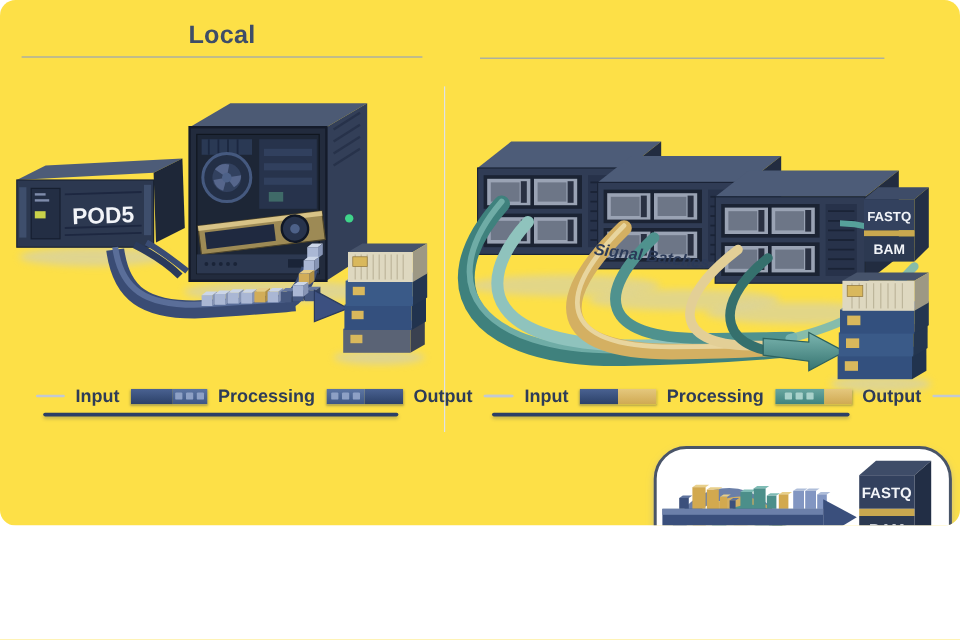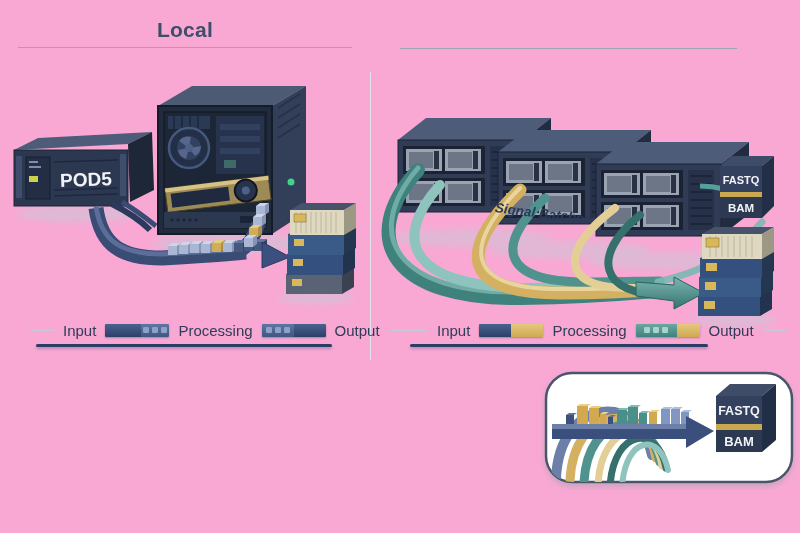--- a/index.html
+++ b/index.html
@@ -1,24 +1,24 @@
 <!DOCTYPE html>
 <html><head>
 <meta charset="utf-8">
 <style>
   html,body{margin:0;padding:0;background:#fff;}
-  #stage{position:relative;width:800px;height:533px;background:#f9a8d4;overflow:hidden;
-         font-family:"Liberation Sans","DejaVu Sans",sans-serif;}
+  #stage{position:relative;width:800px;height:438px;background:#fde047;overflow:hidden;
+         font-family:"Liberation Sans","DejaVu Sans",sans-serif;border-radius:13px;}
   .panel-title{position:absolute;text-align:center;font-size:21px;font-weight:700;
                color:#3e4d68;letter-spacing:.2px;}
   .title-rule{position:absolute;height:1px;background:#9aa5b5;}
   .v-divider{position:absolute;width:1px;background:#dfe2e7;}
   svg{position:absolute;left:0;top:0;}
   .legend{position:absolute;display:flex;align-items:center;gap:9px;height:20px;}
-  .lg-label{font-size:15px;font-weight:400;color:#2e3c58;white-space:nowrap;}
+  .lg-label{font-size:15px;font-weight:700;color:#2e3c58;white-space:nowrap;}
   .dash{width:24px;height:2px;background:#c3c9d2;border-radius:1px;flex:0 0 auto;}
   .bar{display:flex;height:13px;width:64px;border-radius:1px;overflow:hidden;
        box-shadow:0 1px 2px rgba(30,45,80,.35);flex:0 0 auto;}
   .seg{display:flex;align-items:center;justify-content:center;height:100%;}
   .seg.navy{background:linear-gradient(#4a6292,#2b4067);}
   .seg.navy2{background:linear-gradient(#5d76a3,#3d5684);}
   .seg.gold{background:linear-gradient(#e5c87e,#cfa952);}
   .seg.teal{background:linear-gradient(#6aa7a1,#3f827d);}
   .sq{width:6px;height:6px;margin:0 1.5px;border-radius:1px;}
   .sq.b{background:#8da0c5;} .sq.t{background:#a9d2cb;}

